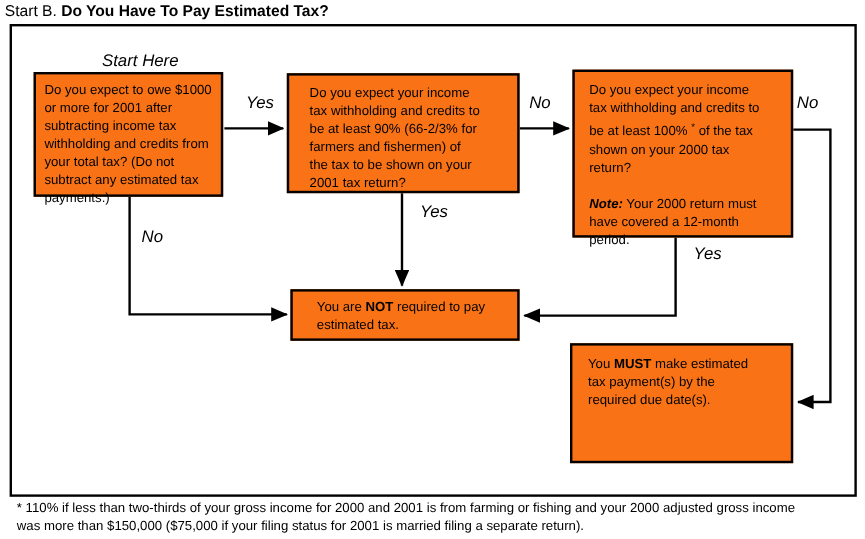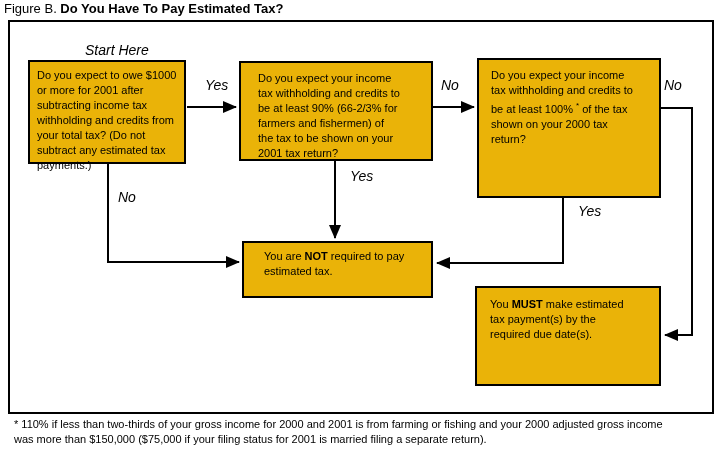--- a/index.html
+++ b/index.html
@@ -5,28 +5,28 @@
   * { margin:0; padding:0; box-sizing:border-box; }
   html,body { background:#fff; }
   .page {
     position:relative; width:721px; height:449px; background:#fff;
     font-family:"Liberation Sans", sans-serif; color:#000; overflow:hidden;
   }
   .fig-title { position:absolute; left:4px; top:1px; font-size:13px; white-space:nowrap; }
   .fig-title .main { font-weight:bold; }
   .outer-border { position:absolute; left:8px; top:20px; width:706px; height:394px; border:2px solid #000; }
   .fbox {
-    position:absolute; border:2px solid #000; background:#eab308;
+    position:absolute; border:2px solid #000; background:#f97316;
     font-size:11px; line-height:15px;
   }
   .fbox p, .para { white-space:pre-line; }
   .box1 { left:28px;  top:60px;  width:158px; height:104px; padding:6px 2px 0 7px; }
   .box2 { left:239px; top:61px;  width:194px; height:100px; padding:8px 4px 0 17px; }
   .box3 { left:477px; top:58px;  width:184px; height:140px; padding:8px 4px 0 12px; }
-  .box-not  { left:242px; top:241px; width:191px; height:57px; padding:6px 2px 0 20px; }
+  .box-not  { left:242px; top:241px; width:191px; height:43px; padding:6px 2px 0 20px; }
   .box-must { left:475px; top:286px; width:186px; height:100px; padding:9px 4px 17px 13px; }
   .spacer { height:15px; }
   .b { font-weight:bold; }
   .i { font-style:italic; }
   .bi { font-weight:bold; font-style:italic; }
   .sup { vertical-align:super; font-size:8px; }
   .edge-label { position:absolute; font-size:14px; font-style:italic; white-space:nowrap; }
   .lbl-start { left:85px;  top:42px; }
   .lbl-yes1  { left:205px; top:77px; }
   .lbl-no1   { left:441px; top:77px; }
@@ -35,21 +35,21 @@
   .lbl-yes2  { left:350px; top:168px; }
   .lbl-yes3  { left:578px; top:203px; }
   .connectors { position:absolute; left:0; top:0; pointer-events:none; }
   .footnote { position:absolute; left:14px; top:417px; width:700px; font-size:11px; line-height:15px; white-space:pre-line; }
 </style>
 </head>
 <body>
 
 <div class="page">
 
-  <div class="fig-title"><span>Figure B. </span><span class="main">Do You Have To Pay Estimated Tax?</span></div>
+  <div class="fig-title"><span>Start B. </span><span class="main">Do You Have To Pay Estimated Tax?</span></div>
 
   <div class="outer-border"></div>
 
   <svg class="connectors" width="721" height="449">
     <defs>
       <marker id="ah" viewBox="0 0 7 6" markerWidth="7" markerHeight="6" refX="6.5" refY="3" orient="auto" markerUnits="strokeWidth">
         <path d="M0,0 L7,3 L0,6 Z" fill="#000"></path>
       </marker>
     </defs>
     <polyline points="187,107 236,107" fill="none" stroke="#000" stroke-width="2" marker-end="url(#ah)"></polyline>
@@ -87,20 +87,23 @@
 2001 tax return?</p>
   </div>
 
   <div class="fbox box3">
     <div class="para"><span>Do you expect your income
 tax withholding and credits to
 be at least 100% </span><span class="sup">*</span><span> of the tax
 shown on your 2000 tax
 return?</span></div>
     <div class="spacer"></div>
+    <div class="para"><span class="bi">Note:</span><span> Your 2000 return must
+have covered a 12-month
+period.</span></div>
   </div>
 
   <div class="fbox box-not">
     <div class="para"><span>You are </span><span class="b">NOT</span><span> required to pay
 estimated tax.</span></div>
   </div>
 
   <div class="fbox box-must">
     <div class="para"><span>You </span><span class="b">MUST</span><span> make estimated
 tax payment(s) by the

